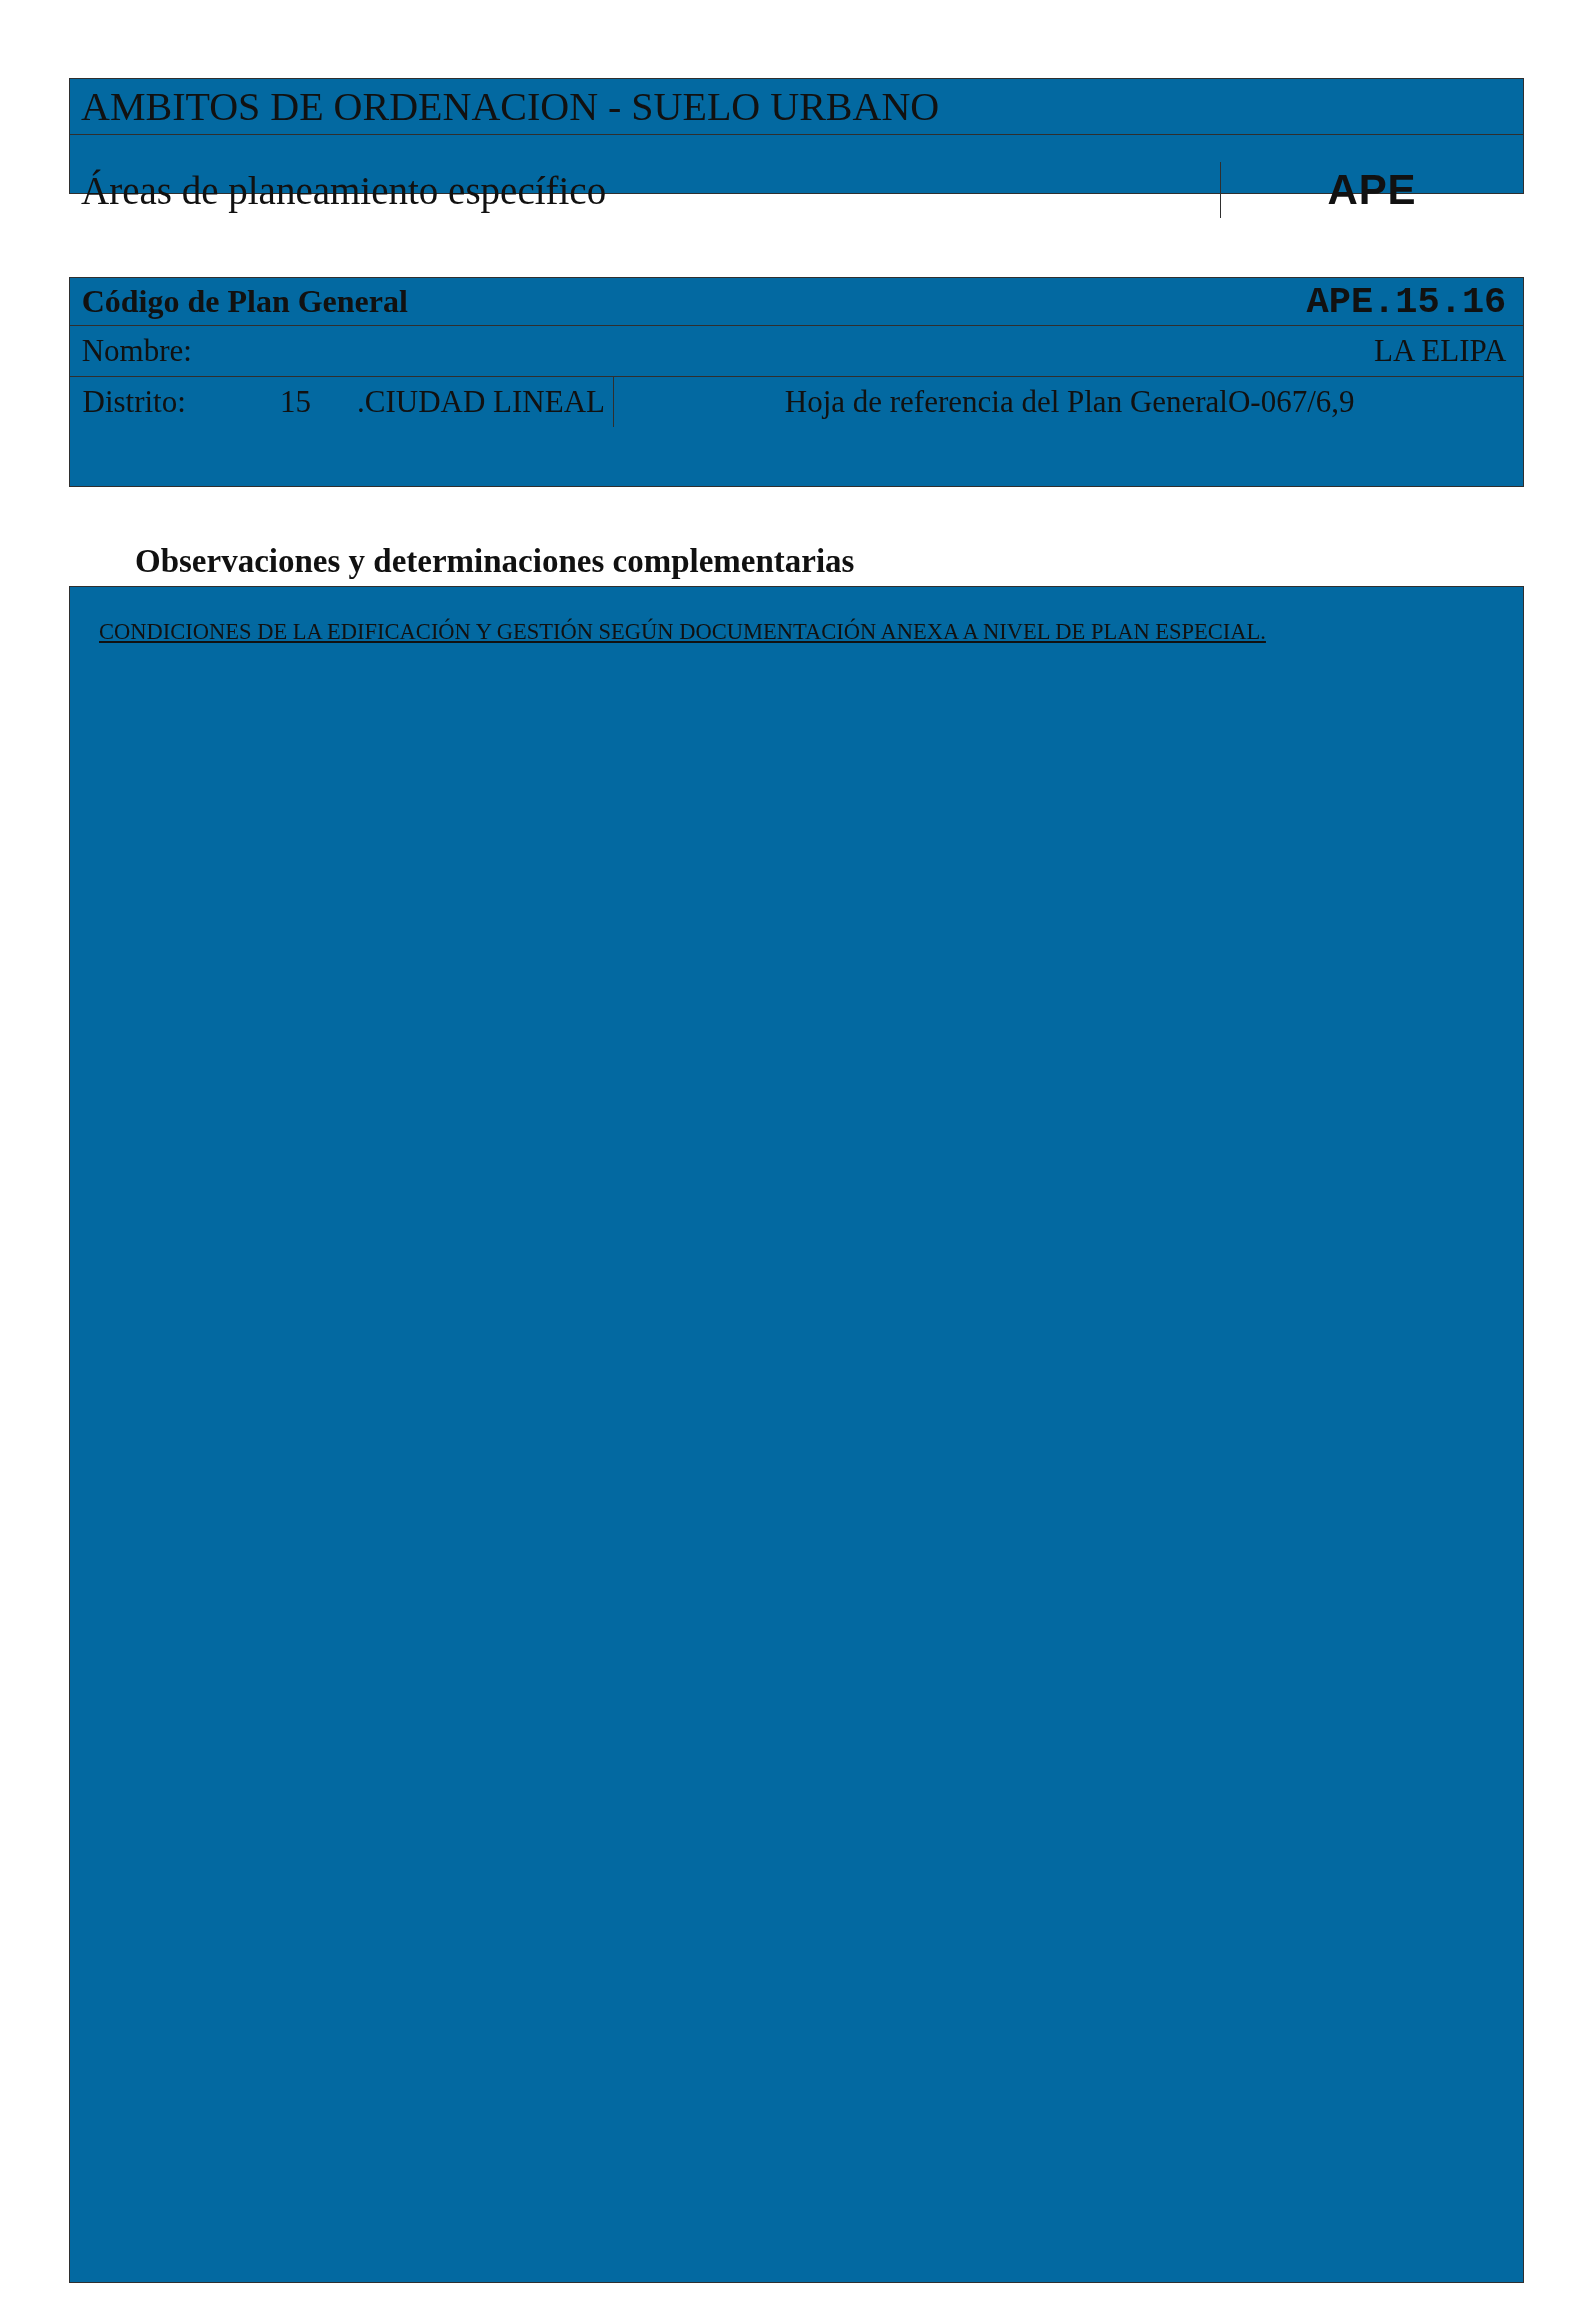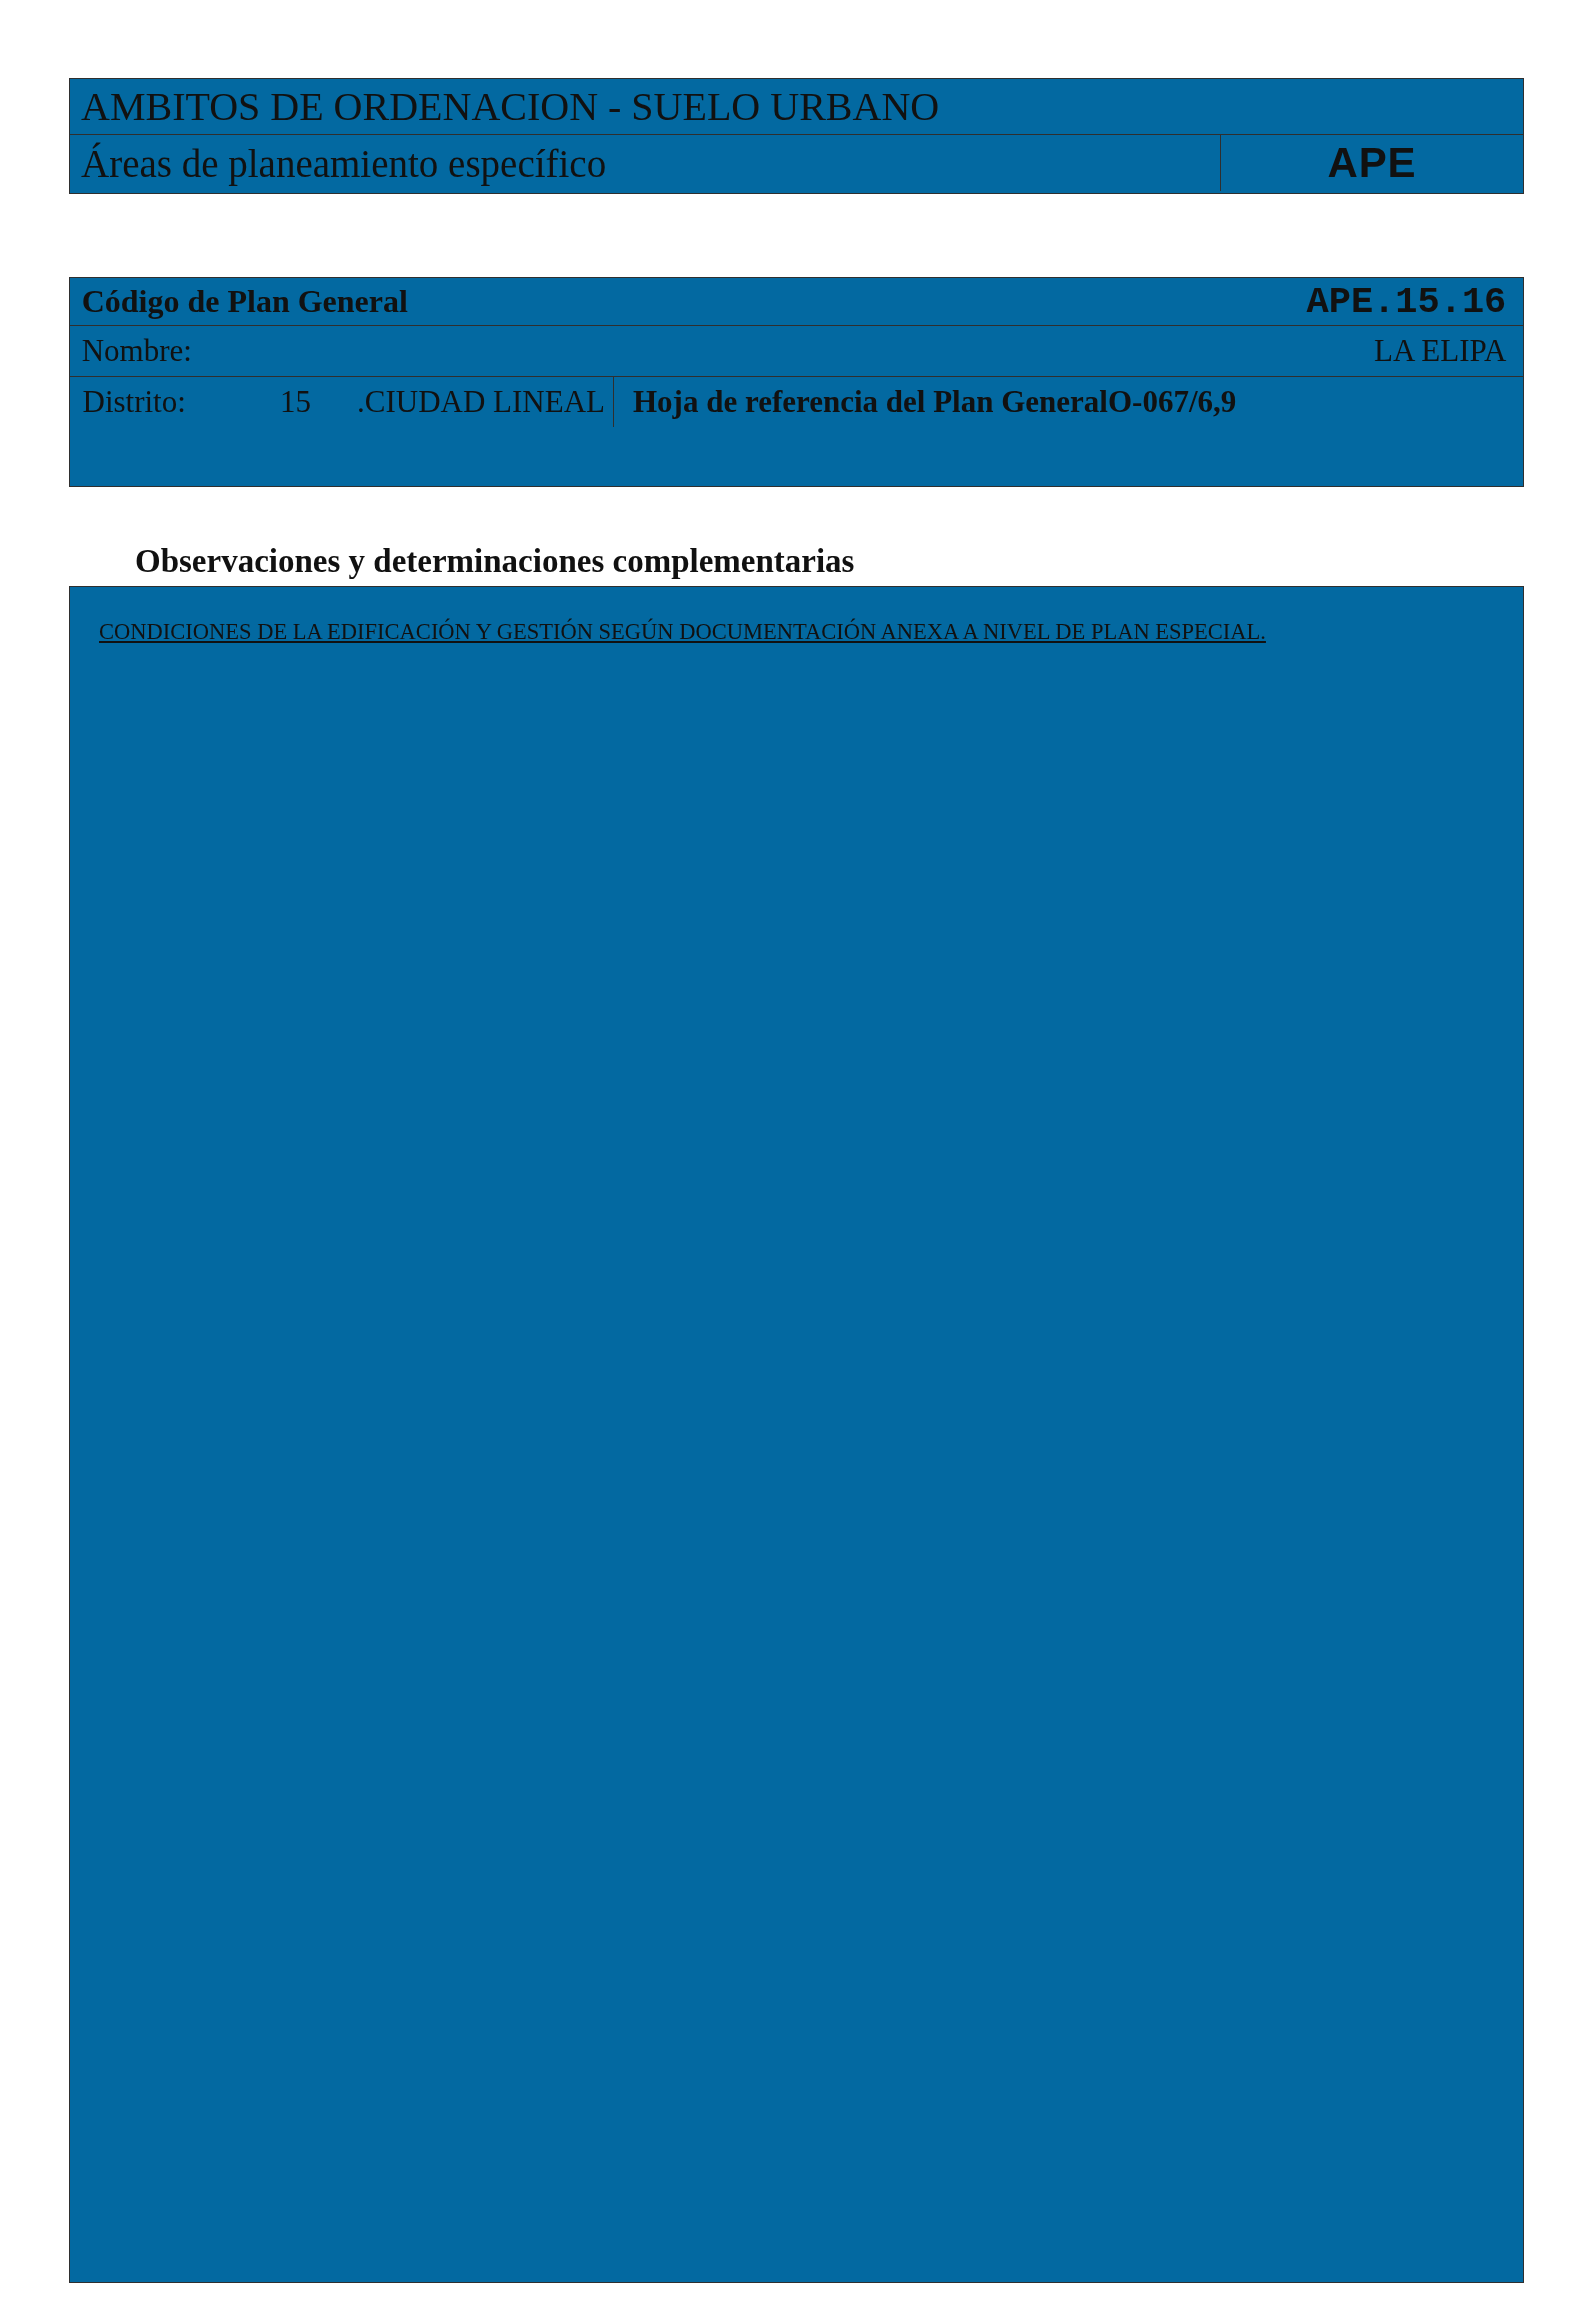--- a/index.html
+++ b/index.html
@@ -29,21 +29,21 @@
   .hdr-row1 {
     height: 55px;
     border-bottom: 1.7px solid #2f2f2f;
     display: flex;
     align-items: center;
     padding-left: 11px;
     font-size: 40px;
     white-space: nowrap;
   }
 
-  .hdr-row2 { display: flex; height: 56px; }
+  .hdr-row2 { display: flex; height: 56px; margin-top: 27px; }
 
   .hdr-sub {
     flex: 1;
     display: flex;
     align-items: center;
     padding-left: 11px;
     font-size: 39px;
     white-space: nowrap;
   }
 
@@ -103,24 +103,23 @@
     top: 50%;
     transform: translateY(-50%);
   }
   .d-label  { left: 12.5px; text-align: center; }
   .d-number { left: 210px; }
   .d-name   { left: 287px; }
 
   .ref-cell {
     flex: 1;
     display: flex;
-    justify-content: flex-start;
+    justify-content: center;
     align-items: center;
     padding: 0 16.7px 0 19px;
-    font-weight: bold;
   }
 
   
   #obs-heading {
     position: absolute;
     left: 135px;
     top: 543px;
     font-size: 33px;
     font-weight: bold;
     white-space: nowrap;

